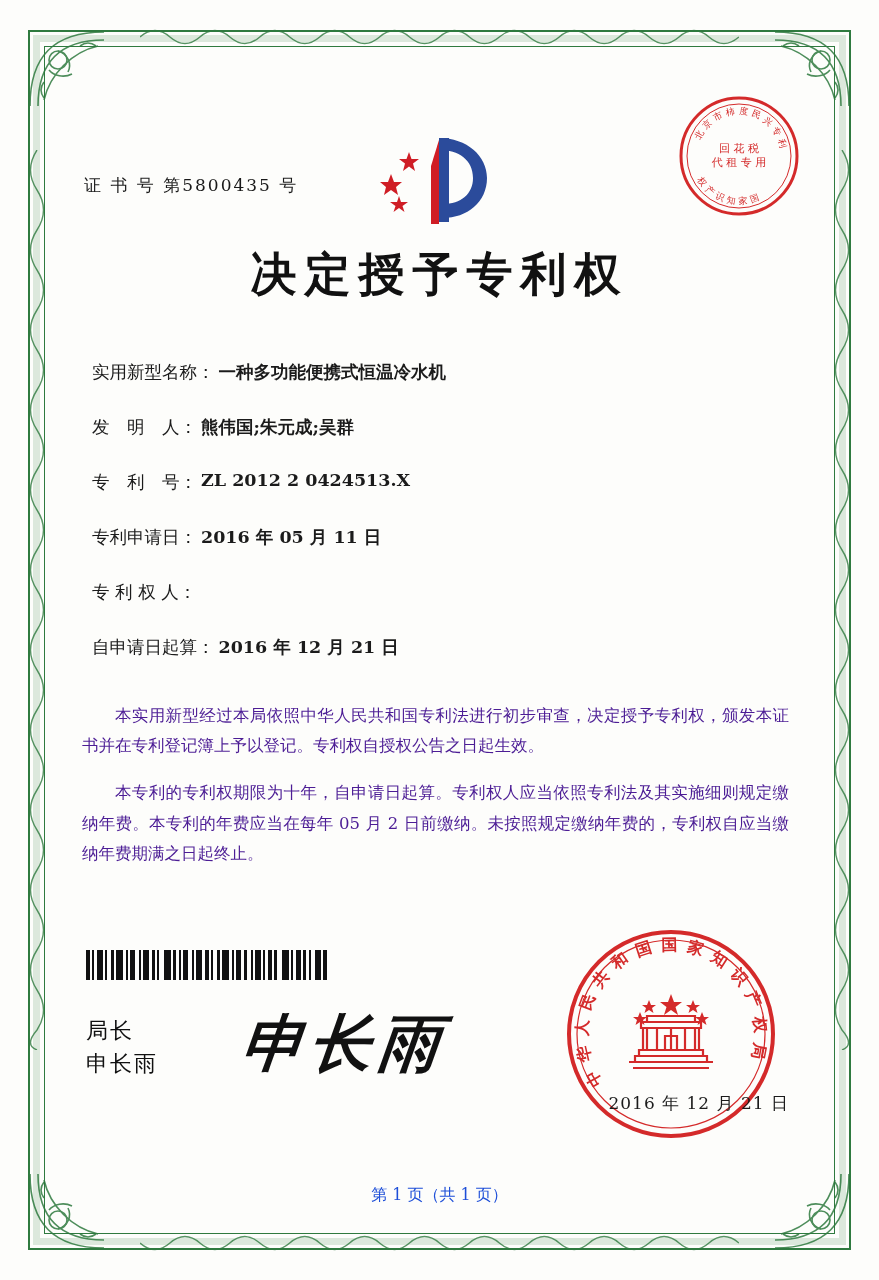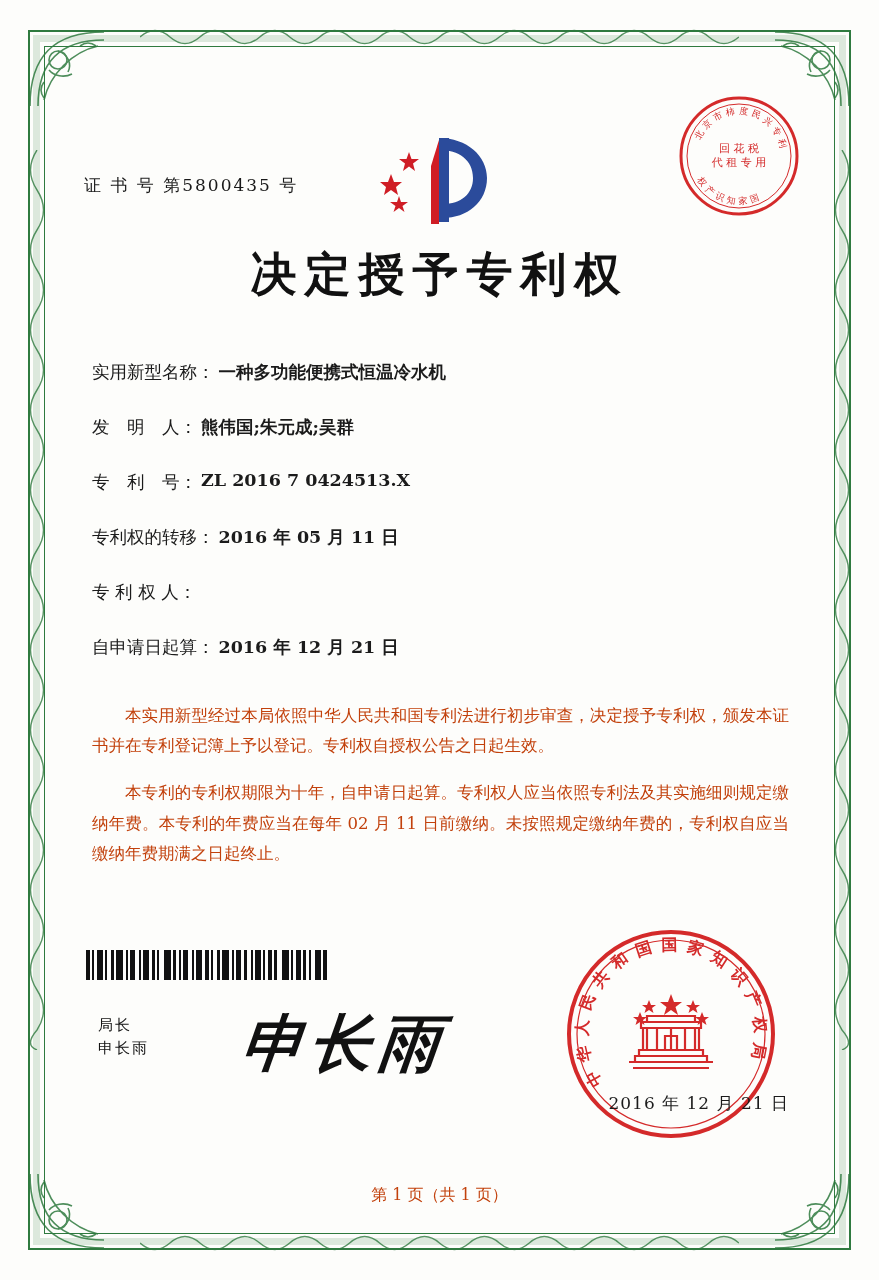--- a/index.html
+++ b/index.html
@@ -107,41 +107,41 @@
     white-space:pre;
     flex:0 0 auto;
   }
   .field .val{
     flex:1 1 auto;
     padding-left:4px;
     font-weight:bold;
   }
 
   .paras{
-    position:absolute;left:30px;right:28px;top:620px;
+    position:absolute;left:20px;right:28px;top:620px;
     font-size:16.5px;
     line-height:1.85;
     text-align:justify;
     font-family:"DejaVu Serif","Liberation Serif",serif;
-    color:#c2410c;
+    color:#4c1d95;
   }
   .para{margin-bottom:2px;text-indent:2em;}
 
   
   .barcode{
     position:absolute;left:24px;top:886px;
     width:250px;height:30px;
     display:flex;align-items:stretch;
   }
   .barcode i{display:block;height:100%;background:#111;}
 
   
   .sig-label{
-    position:absolute;left:36px;top:950px;
-    font-size:15px;line-height:1.5;
+    position:absolute;left:24px;top:950px;
+    font-size:22px;line-height:1.5;
     font-family:"DejaVu Serif","Liberation Serif",serif;
     letter-spacing:2px;
   }
   .sig-script{
     position:absolute;left:180px;top:938px;
     font-size:62px;
     font-family:"DejaVu Serif","Liberation Serif",serif;
     font-style:italic;font-weight:bold;
     letter-spacing:6px;
     color:#111;
@@ -161,21 +161,21 @@
     font-family:"DejaVu Serif","Liberation Serif",serif;
     color:#1b1b1b;
     letter-spacing:1px;
   }
 
   .pagenum{
     position:absolute;left:0;right:0;bottom:10px;
     text-align:center;
     font-size:16px;
     font-family:"DejaVu Serif","Liberation Serif",serif;
-    color:#c2410c;
+    color:#1d4ed8;
   }
 </style>
 </head>
 <body>
 
 <div class="page">
 
   <div class="border-band"></div>
   <div class="border-outer"></div>
   <div class="border-inner"></div>
@@ -320,38 +320,38 @@
       <div class="field">
         <span class="lbl">实用新型名称：</span>
         <span class="val">一种多功能便携式恒温冷水机</span>
       </div>
       <div class="field">
         <span class="lbl">发　明　人：</span>
         <span class="val">熊伟国;朱元成;吴群</span>
       </div>
       <div class="field">
         <span class="lbl">专　利　号：</span>
-        <span class="val">ZL 2016 7 0424513.X</span>
-      </div>
-      <div class="field">
-        <span class="lbl">专利权的转移：</span>
+        <span class="val">ZL 2012 2 0424513.X</span>
+      </div>
+      <div class="field">
+        <span class="lbl">专利申请日：</span>
         <span class="val">2016 年 05 月 11 日</span>
       </div>
       <div class="field">
         <span class="lbl">专 利 权 人：</span>
       </div>
       <div class="field">
         <span class="lbl">自申请日起算：</span>
         <span class="val">2016 年 12 月 21 日</span>
       </div>
     </div>
 
     <div class="paras">
       <p class="para">本实用新型经过本局依照中华人民共和国专利法进行初步审查，决定授予专利权，颁发本证书并在专利登记簿上予以登记。专利权自授权公告之日起生效。</p>
-      <p class="para">本专利的专利权期限为十年，自申请日起算。专利权人应当依照专利法及其实施细则规定缴纳年费。本专利的年费应当在每年 02 月 11 日前缴纳。未按照规定缴纳年费的，专利权自应当缴纳年费期满之日起终止。</p>
+      <p class="para">本专利的专利权期限为十年，自申请日起算。专利权人应当依照专利法及其实施细则规定缴纳年费。本专利的年费应当在每年 05 月 2 日前缴纳。未按照规定缴纳年费的，专利权自应当缴纳年费期满之日起终止。</p>
     </div>
 
     <div class="barcode">
       <i style="width:4px"></i>
         <i style="width:2px;background:transparent"></i>
       <i style="width:2px"></i>
         <i style="width:3px;background:transparent"></i>
       <i style="width:6px"></i>
         <i style="width:2px;background:transparent"></i>
       <i style="width:2px"></i>

